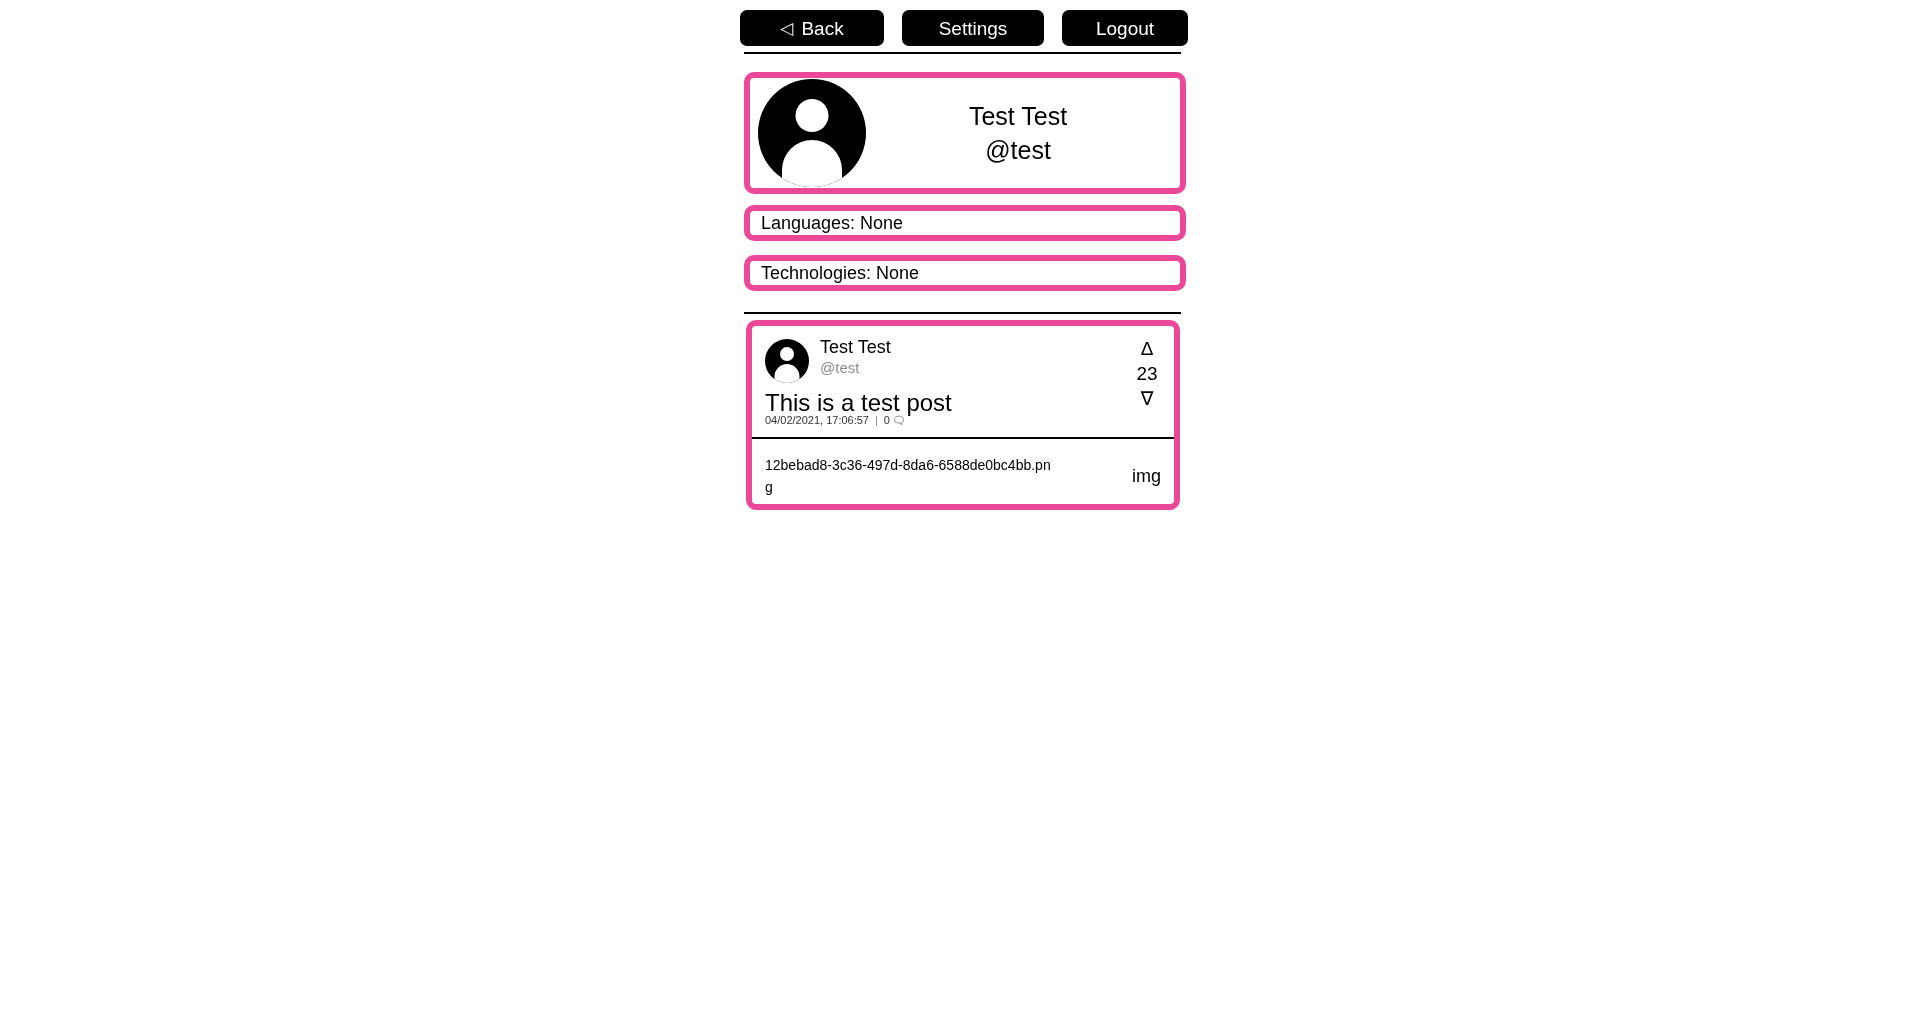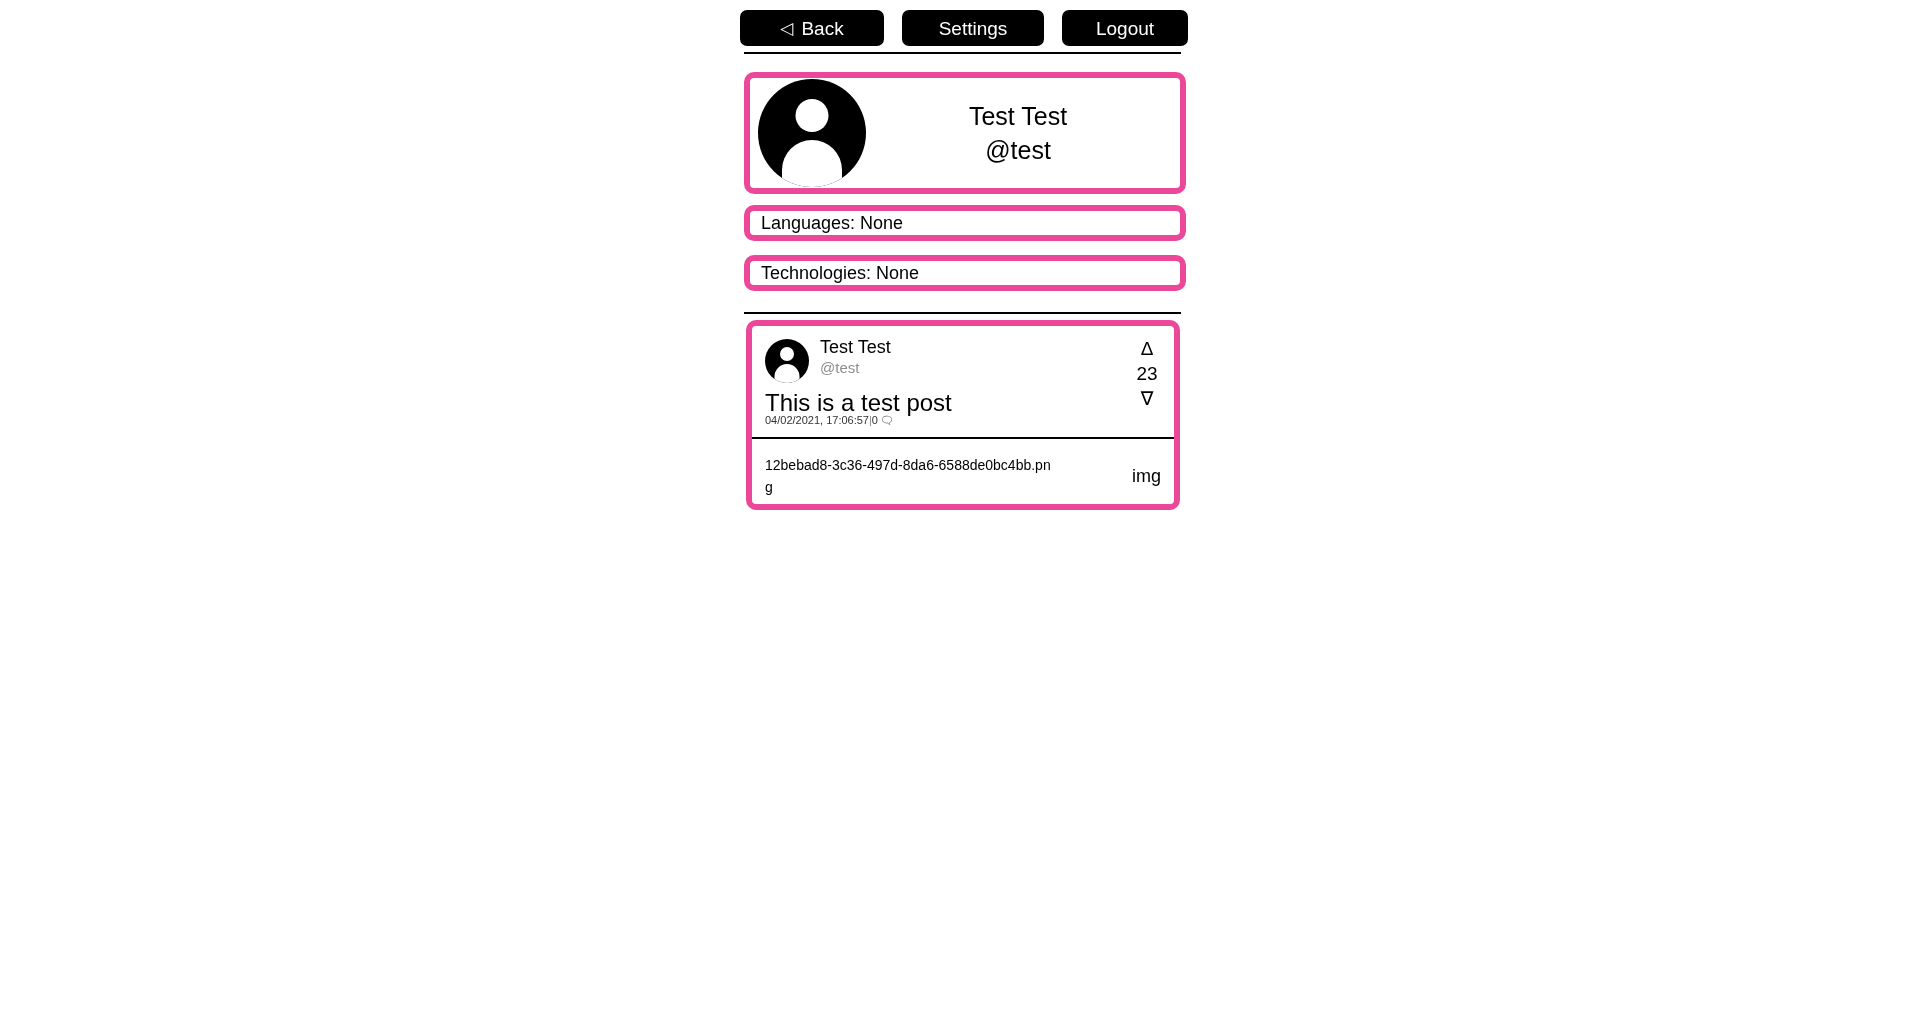--- a/index.html
+++ b/index.html
@@ -218,20 +218,21 @@
   }
   .post-meta {
     position: absolute;
     left: 13px;
     top: 87px;
     font-size: 11px;
     line-height: 14px;
     color: #333333;
     display: flex;
     align-items: center;
+    gap: 6px;
   }
   .meta-sep { color: #888888; }
   .meta-comments { display: flex; align-items: center; gap: 2px; }
   .comment-glyph { font-size: 11px; }
 
   .vote-col {
     position: absolute;
     right: 10px;
     top: 10px;
     width: 34px;

